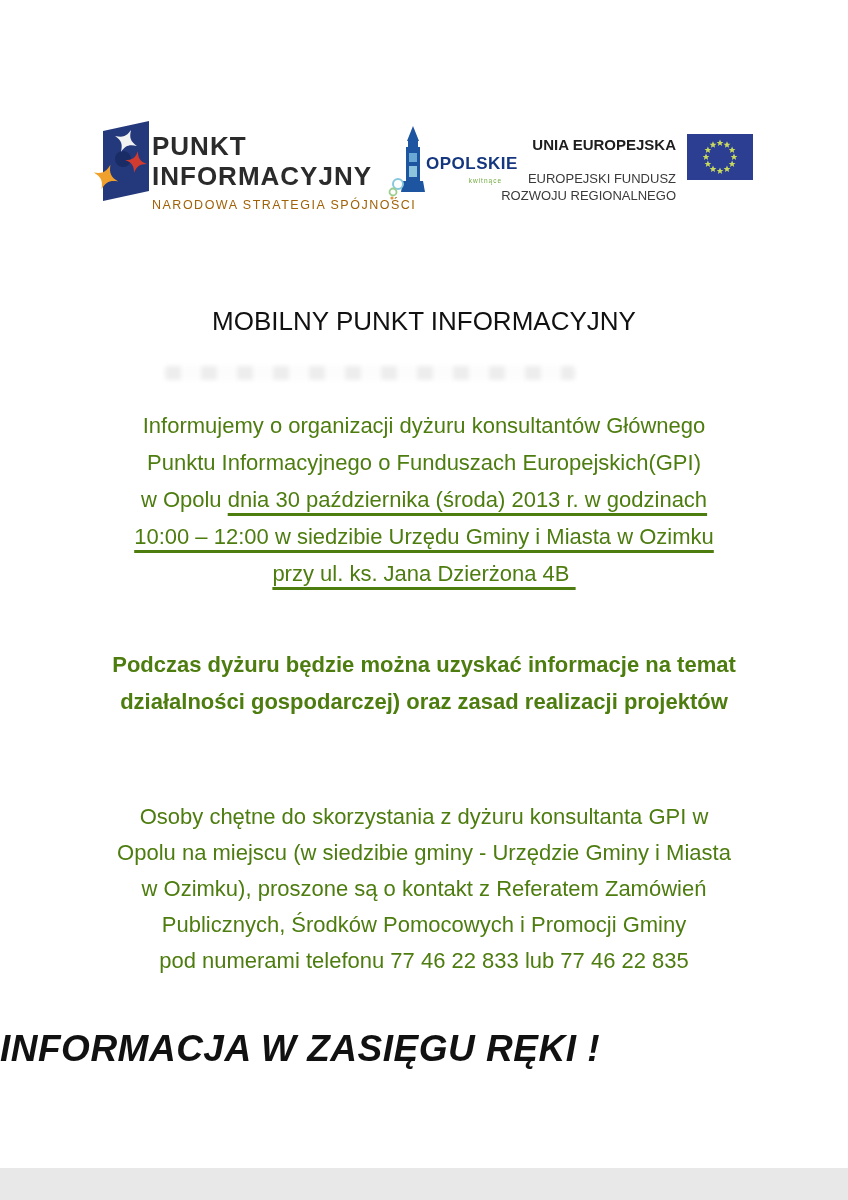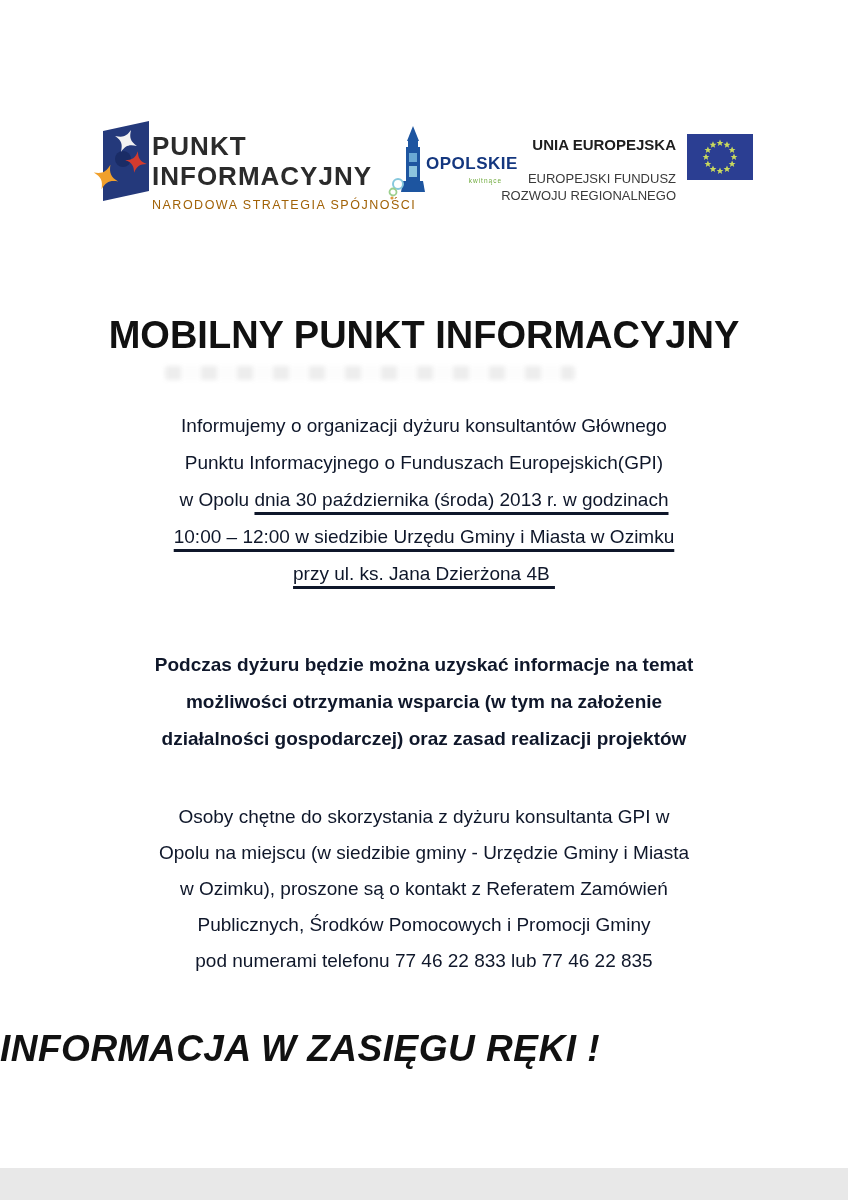--- a/index.html
+++ b/index.html
@@ -19,27 +19,27 @@
   .opolskie-name { position:absolute; left:426px; top:154px; font-size:17px; font-weight:bold; color:#14377f; letter-spacing:0.5px; }
   .opolskie-slogan { position:absolute; left:426px; top:177px; width:76px; text-align:right; font-size:6.5px; color:#6faa3c; letter-spacing:1px; }
 
   .eu-text { position:absolute; left:450px; top:136px; width:226px; text-align:right; }
   .eu-l1 { font-size:15px; font-weight:bold; color:#1e1e1e; line-height:18px; margin-bottom:16px; }
   .eu-l2,.eu-l3 { font-size:13px; color:#3a3a3a; line-height:17px; }
   .eu-flag { position:absolute; left:687px; top:134px; }
 
   
   .doc-title { position:absolute; top:289px; left:0; width:100%; text-align:center;
-               font-size:38px; font-weight:bold; color:#111; }
+               font-size:26px; font-weight:normal; color:#111; }
 
   .artifact { position:absolute; top:366px; left:165px; width:410px; height:14px;
               background:repeating-linear-gradient(90deg, rgba(110,110,110,0.12) 0 16px, rgba(110,110,110,0.02) 16px 36px);
               filter:blur(2px); border-radius:3px; }
 
-  .para { position:absolute; left:0; width:100%; text-align:center; font-size:19px; color:#0f172a; }
+  .para { position:absolute; left:0; width:100%; text-align:center; font-size:22px; color:#4d7c0f; }
   .para .line { line-height:37px; }
   .para1 { top:407px; }
   .para2 { top:646px; font-weight:bold; }
   .para3 { top:799px; }
   .para3 .line { line-height:36px; }
 
   .u { text-decoration:underline; text-decoration-thickness:2.5px; text-underline-offset:6px; }
   .pre { white-space:pre-wrap; }
 
   .slogan { position:absolute; top:1028px; left:0; width:100%; 
@@ -125,21 +125,20 @@
     <div class="line">
       <span class="u">10:00 – 12:00 w siedzibie Urzędu Gminy i Miasta w Ozimku</span>
     </div>
     <div class="line">
       <span class="u pre">przy ul. ks. Jana Dzierżona 4B </span>
     </div>
   </section>
 
   <section class="para para2">
     <div class="line"><span>Podczas dyżuru będzie można uzyskać informacje na temat</span></div>
-    <div class="line"><span>możliwości otrzymania wsparcia (w tym na założenie</span></div>
     <div class="line"><span>działalności gospodarczej) oraz zasad realizacji projektów</span></div>
   </section>
 
   <section class="para para3">
     <div class="line"><span>Osoby chętne do skorzystania z dyżuru konsultanta GPI w</span></div>
     <div class="line"><span>Opolu na miejscu (w siedzibie gminy - Urzędzie Gminy i Miasta</span></div>
     <div class="line"><span>w Ozimku), proszone są o kontakt z Referatem Zamówień</span></div>
     <div class="line"><span>Publicznych, Środków Pomocowych i Promocji Gminy</span></div>
     <div class="line"><span>pod numerami telefonu 77 46 22 833 lub 77 46 22 835</span></div>
   </section>

